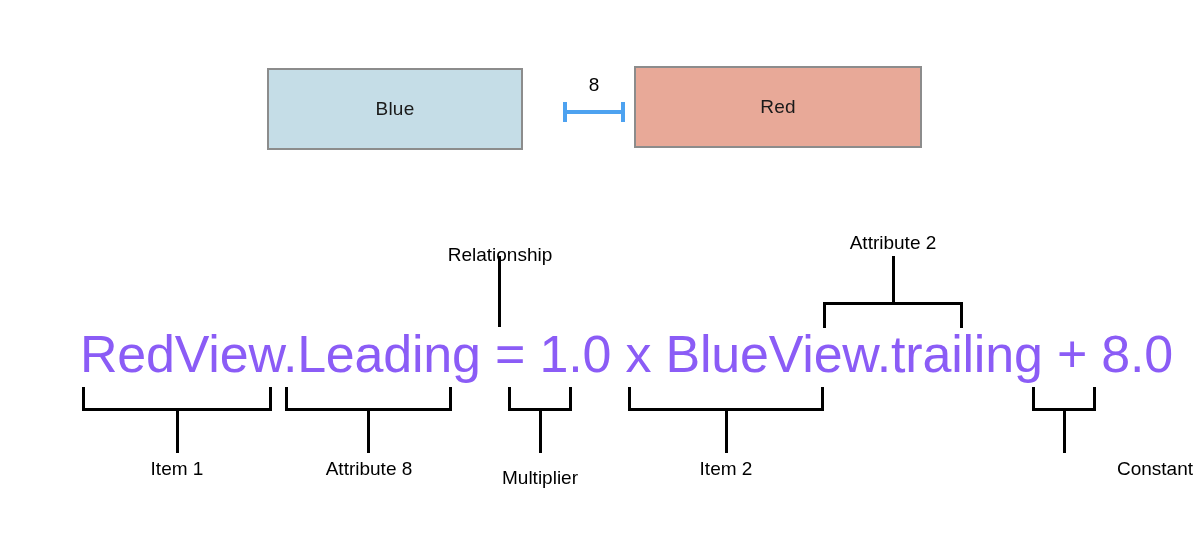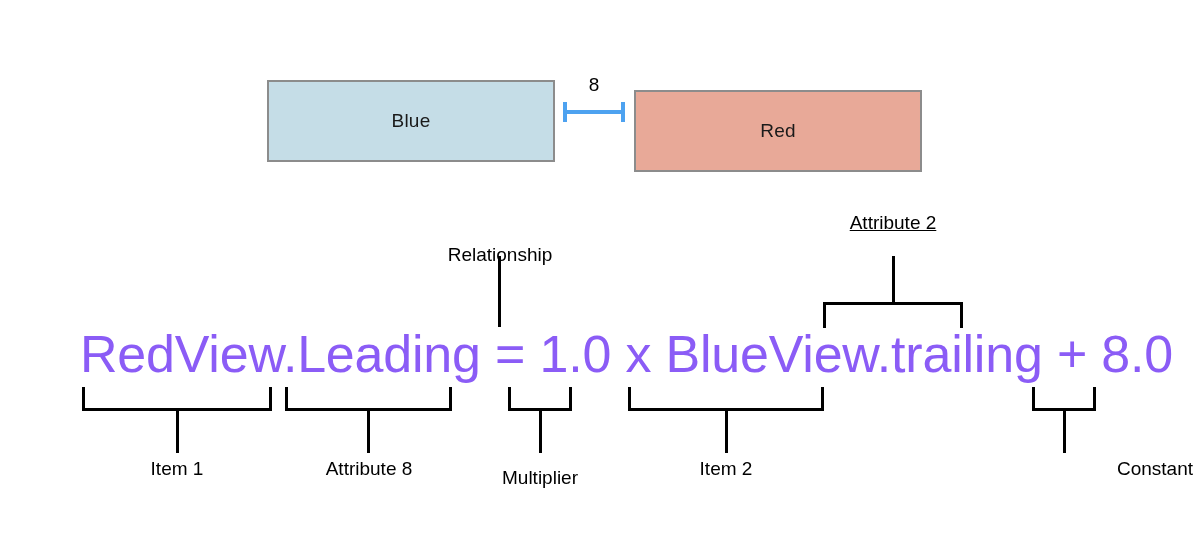--- a/index.html
+++ b/index.html
@@ -25,29 +25,28 @@
     box-sizing: border-box;
     border: 2px solid #8c8c8c;
     display: flex;
     align-items: center;
     justify-content: center;
     font-size: 19px;
     color: #1a1a1a;
     letter-spacing: .2px;
   }
   #blue-view {
-    left: 267px; top: 80px;
-    width: 288px; height: 82px;
+    left: 267px; top: 68px;
+    width: 256px; height: 82px;
     background: #c5dde7;
   }
   #red-view {
     left: 634px; top: 66px;
     width: 288px; height: 82px;
     background: #e8a998;
-    margin-top: 24px;
   }
 
   
   #spacing-connector {
     left: 563px; top: 100px;
     width: 62px; height: 24px;
   }
   .sp-bar {
     position: absolute;
     background: #4da2f0;
@@ -128,21 +127,21 @@
     <div class="sp-bar" id="sp-cap-r"></div>
   </div>
 
   <div class="abs view-box" id="red-view">
     <span>Red</span>
   </div>
 
   <div class="abs ann-label" style="left:370px; top:244px; width:260px;">Relationship</div>
   <div class="vline" style="left:498px; top:256px; height:71px;"></div>
 
-  <div class="abs ann-label" style="left:763px; top:212px; width:260px;text-decoration:underline;">Attribute 2</div>
+  <div class="abs ann-label" style="left:763px; top:232px; width:260px;">Attribute 2</div>
   <div class="vline" style="left:892px; top:256px; height:46px;"></div>
   <div class="abs brace-down" style="left:823px; top:302px; width:140px; height:26px;">
     <div class="brace-bar"></div>
     <div class="leg" style="left:0px;   height:26px;"></div>
     <div class="leg" style="right:0px;  height:26px;"></div>
   </div>
 
   <div class="abs" id="equation">RedView.Leading = 1.0 x BlueView.trailing + 8.0</div>
 
   <div class="abs brace-up" style="left:82px; top:387px; width:190px; height:24px;">

